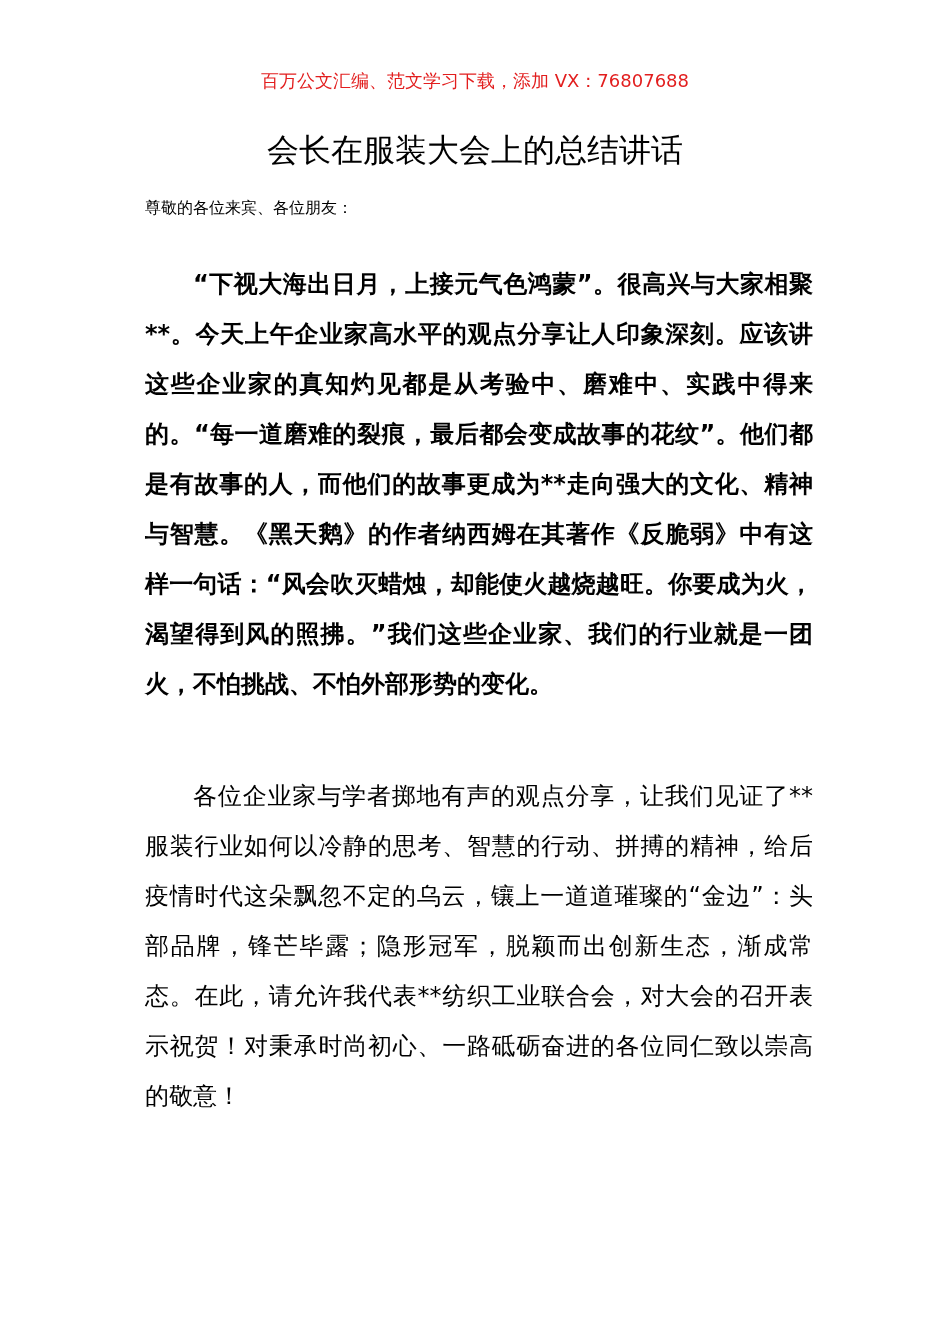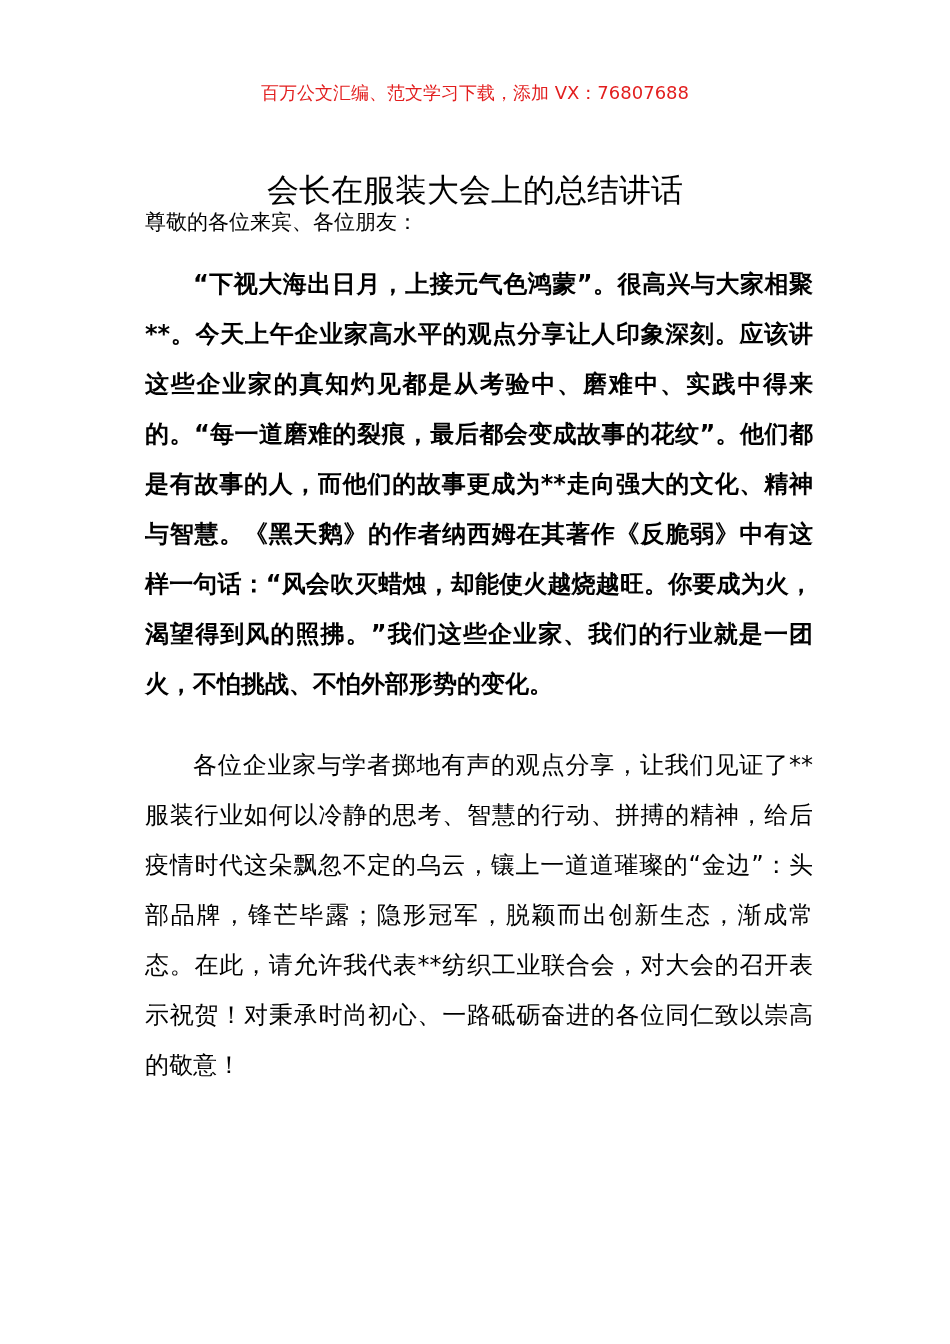--- a/index.html
+++ b/index.html
@@ -18,53 +18,51 @@
     .header-line {
       position: absolute;
       top: 68px;
       left: 0;
       width: 950px;
       text-align: center;
       font-size: 18px;
       line-height: 26px;
       color: #e21e1e;
       letter-spacing: 0px;
-      margin-top: 12px;
     }
     .doc-title {
       position: absolute;
       top: 128px;
       left: 0;
       width: 950px;
       text-align: center;
       font-size: 32px;
       line-height: 44px;
       color: #000;
-      margin-top: 40px;
     }
     .salutation {
       position: absolute;
-      top: 204px;
+      top: 190px;
       left: 145px;
-      font-size: 21px;
+      font-size: 16px;
       line-height: 36px;
     }
     .paragraph {
       position: absolute;
       left: 145px;
       width: 668px;
       font-size: 24px;
       line-height: 50px;
       text-indent: 48px;
       text-align: justify;
       text-justify: inter-character;
       word-break: break-all;
     }
     .p1 { top: 259px; font-weight: bold; }
-    .p2 { top: 740px; }
+    .p2 { top: 771px; }
   </style>
 </head>
 <body>
 
 <div>
   <div class="header-line">百万公文汇编、范文学习下载，添加 VX：76807688</div>
 
   <div class="doc-title">会长在服装大会上的总结讲话</div>
 
   <div class="salutation">尊敬的各位来宾、各位朋友：</div>

